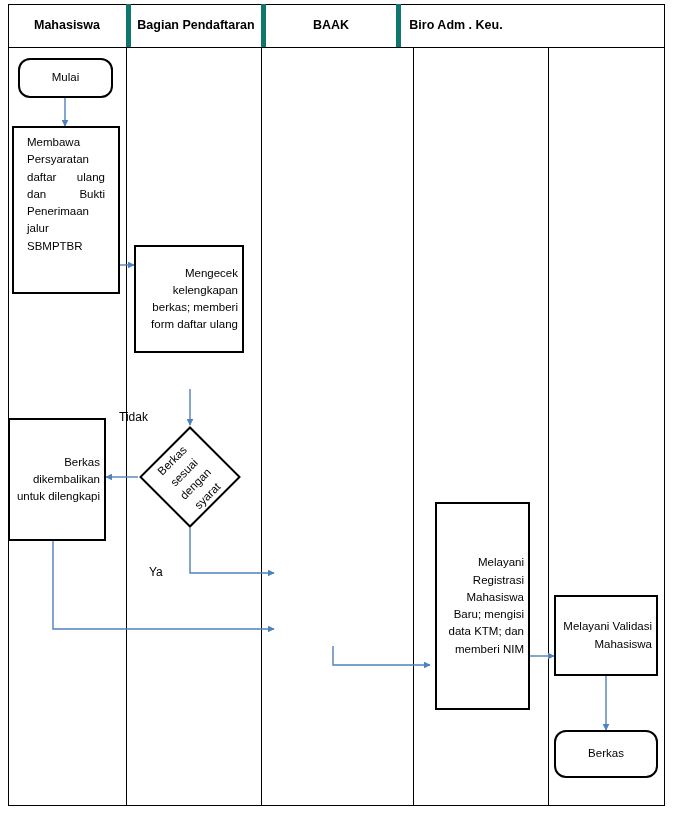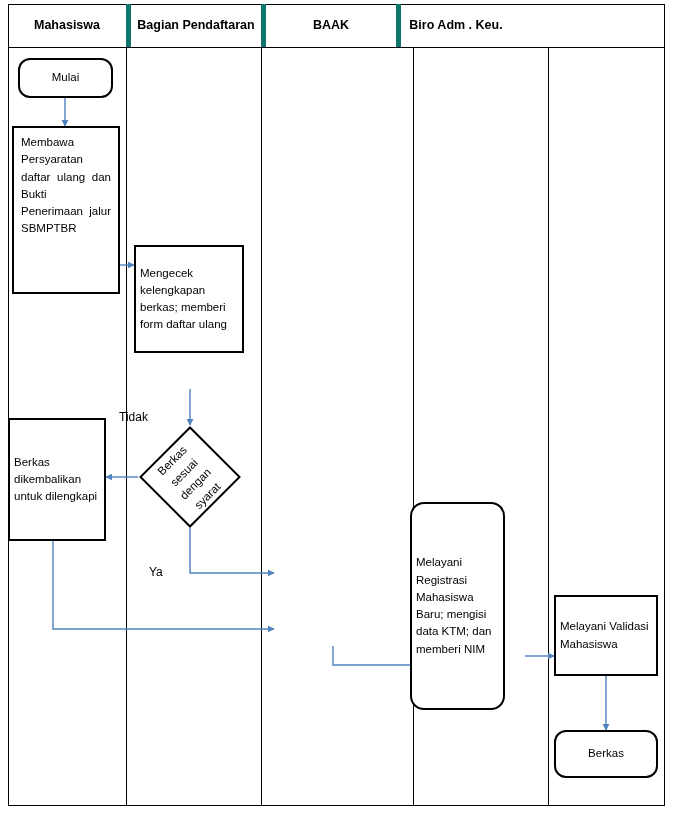--- a/index.html
+++ b/index.html
@@ -62,34 +62,34 @@
 
   
   .node {
     position: absolute;
     box-sizing: border-box;
     background: #ffffff;
     border: 2.5px solid #000;
     display: flex;
     align-items: center;
     justify-content: center;
-    text-align: left;
+    text-align: right;
     font-size: 11.5px;
     color: #000;
     line-height: 1.5;
     padding: 0 4px;
   }
   .node.terminator {
     border-radius: 12px;
   }
   .node.justified {
     text-align: justify;
     text-align-last: left;
     display: block;
-    padding: 6px 7px;
+    padding: 6px 13px;
   }
   .decision {
     position: absolute;
     box-sizing: border-box;
     background: #ffffff;
     border: 2.5px solid #000;
     transform: rotate(45deg);
   }
   .decision-label {
     position: absolute;
@@ -169,19 +169,19 @@
 
   <div class="node" style="left:134px; top:245px; width:110px; height:108px;">Mengecek kelengkapan berkas; memberi form daftar ulang</div>
 
   <div class="decision" style="left:154px; top:441px; width:72px; height:72px;"></div>
   <div class="decision-label" style="left:155px; top:445px; width:70px;">Berkas sesuai dengan syarat</div>
 
   <div class="edge-label" style="left:119px; top:410px;">Tidak</div>
   <div class="edge-label" style="left:149px; top:565px;">Ya</div>
 
 
-  <div class="node" style="left:410px; top:502px; width:95px; height:208px;border-radius:14px;">Melayani Registrasi Mahasiswa Baru; mengisi data KTM; dan memberi NIM</div>
+  <div class="node" style="left:435px; top:502px; width:95px; height:208px;">Melayani Registrasi Mahasiswa Baru; mengisi data KTM; dan memberi NIM</div>
 
   <div class="node" style="left:554px; top:595px; width:104px; height:81px;">Melayani Validasi Mahasiswa</div>
 
   <div class="node terminator" style="left:554px; top:730px; width:104px; height:48px;">Berkas</div>
 
 </div>
 
 </body></html>

